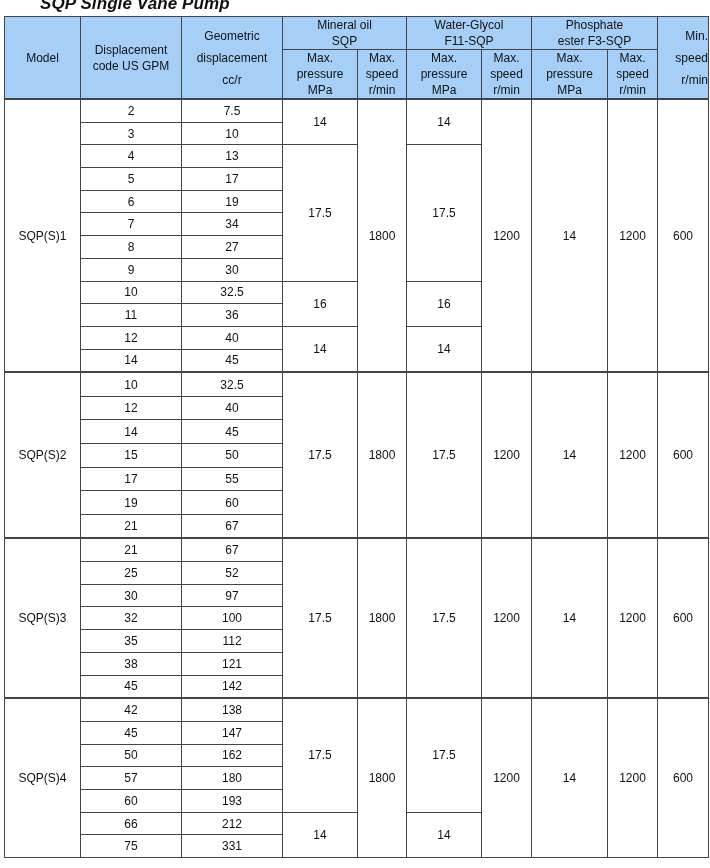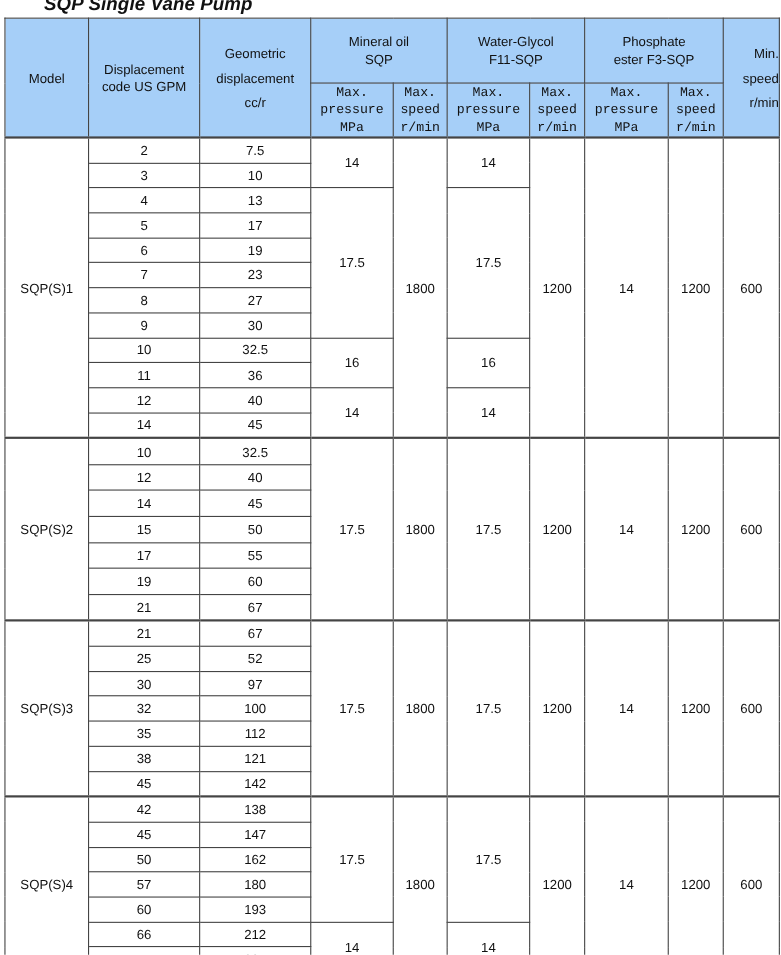--- a/index.html
+++ b/index.html
@@ -5,21 +5,21 @@
   html, body { margin: 0; padding: 0; background: #ffffff; }
   body { width: 710px; height: 868px; position: relative; overflow: hidden; font-family: "Liberation Sans", sans-serif; color: #111; }
   .title { position: absolute; left: 40px; top: -6px; font-size: 17px; font-weight: bold; font-style: italic; color: #111; letter-spacing: 0.1px; }
   table.spec { position: absolute; left: 4px; top: 16px; width: 704px; border-collapse: collapse; table-layout: fixed; font-size: 12px; }
   table.spec td, table.spec th { border: 1.5px solid #444; padding: 0; text-align: center; vertical-align: middle; }
   table.spec th { background: #a6cff8; font-weight: normal; line-height: 16px; color: #111; }
   table.spec td { height: 21.7px; line-height: 14px; }
   td.left { text-align: left; padding-left: 8px; }
   tr.grp-top td { border-top: 2.5px solid #444; }
   .hdr-top th { height: 32px; }
-  .hdr-sub th { height: 48px; font-family: Liberation Mono, monospace; }
+  .hdr-sub th { height: 48px; }
 </style>
 </head>
 <body>
 
 <div class="title">SQP Single Vane Pump</div>
 
 <table class="spec">
   <colgroup>
     <col style="width:76px">
       <col style="width:101px">
@@ -31,21 +31,21 @@
     <col style="width:76px">
       <col style="width:50px">
     <col style="width:51px">
   </colgroup>
   <thead>
     <tr class="hdr-top">
       <th rowspan="2">Model</th>
       <th rowspan="2" style="padding:12px 10px;"><span>Displacement code US GPM</span></th>
       <th rowspan="2" style="padding:0 12px; line-height:22px;"><span>Geometric displacement cc/r</span></th>
       <th colspan="2" style="padding:0 20px;margin-left:17px;"><span>Mineral oil SQP</span></th>
-      <th colspan="2" style="padding:13px 20px;"><span>Water-Glycol F11-SQP</span></th>
+      <th colspan="2" style="padding:0 20px;"><span>Water-Glycol F11-SQP</span></th>
       <th colspan="2" style="padding:0 20px;"><span>Phosphate ester F3-SQP</span></th>
       <th rowspan="2" style="text-align:right; padding-left:6px; line-height:22px;"><span>Min. speed r/min</span></th>
     </tr>
     <tr class="hdr-sub">
       <th style="padding:0 8px;">Max. pressure MPa</th>
       <th style="padding:0 4px;">Max. speed r/min</th>
       <th style="padding:0 8px;">Max. pressure MPa</th>
       <th style="padding:0 4px;">Max. speed r/min</th>
       <th style="padding:0 8px;">Max. pressure MPa</th>
       <th style="padding:0 4px;">Max. speed r/min</th>
@@ -78,21 +78,21 @@
     <tr>
         <td>5</td>
         <td>17</td>
       </tr>
     <tr>
         <td>6</td>
         <td>19</td>
       </tr>
     <tr>
         <td>7</td>
-        <td>23</td>
+        <td>34</td>
       </tr>
     <tr>
         <td>8</td>
         <td>27</td>
       </tr>
     <tr>
         <td>9</td>
         <td>30</td>
       </tr>
     <tr>

